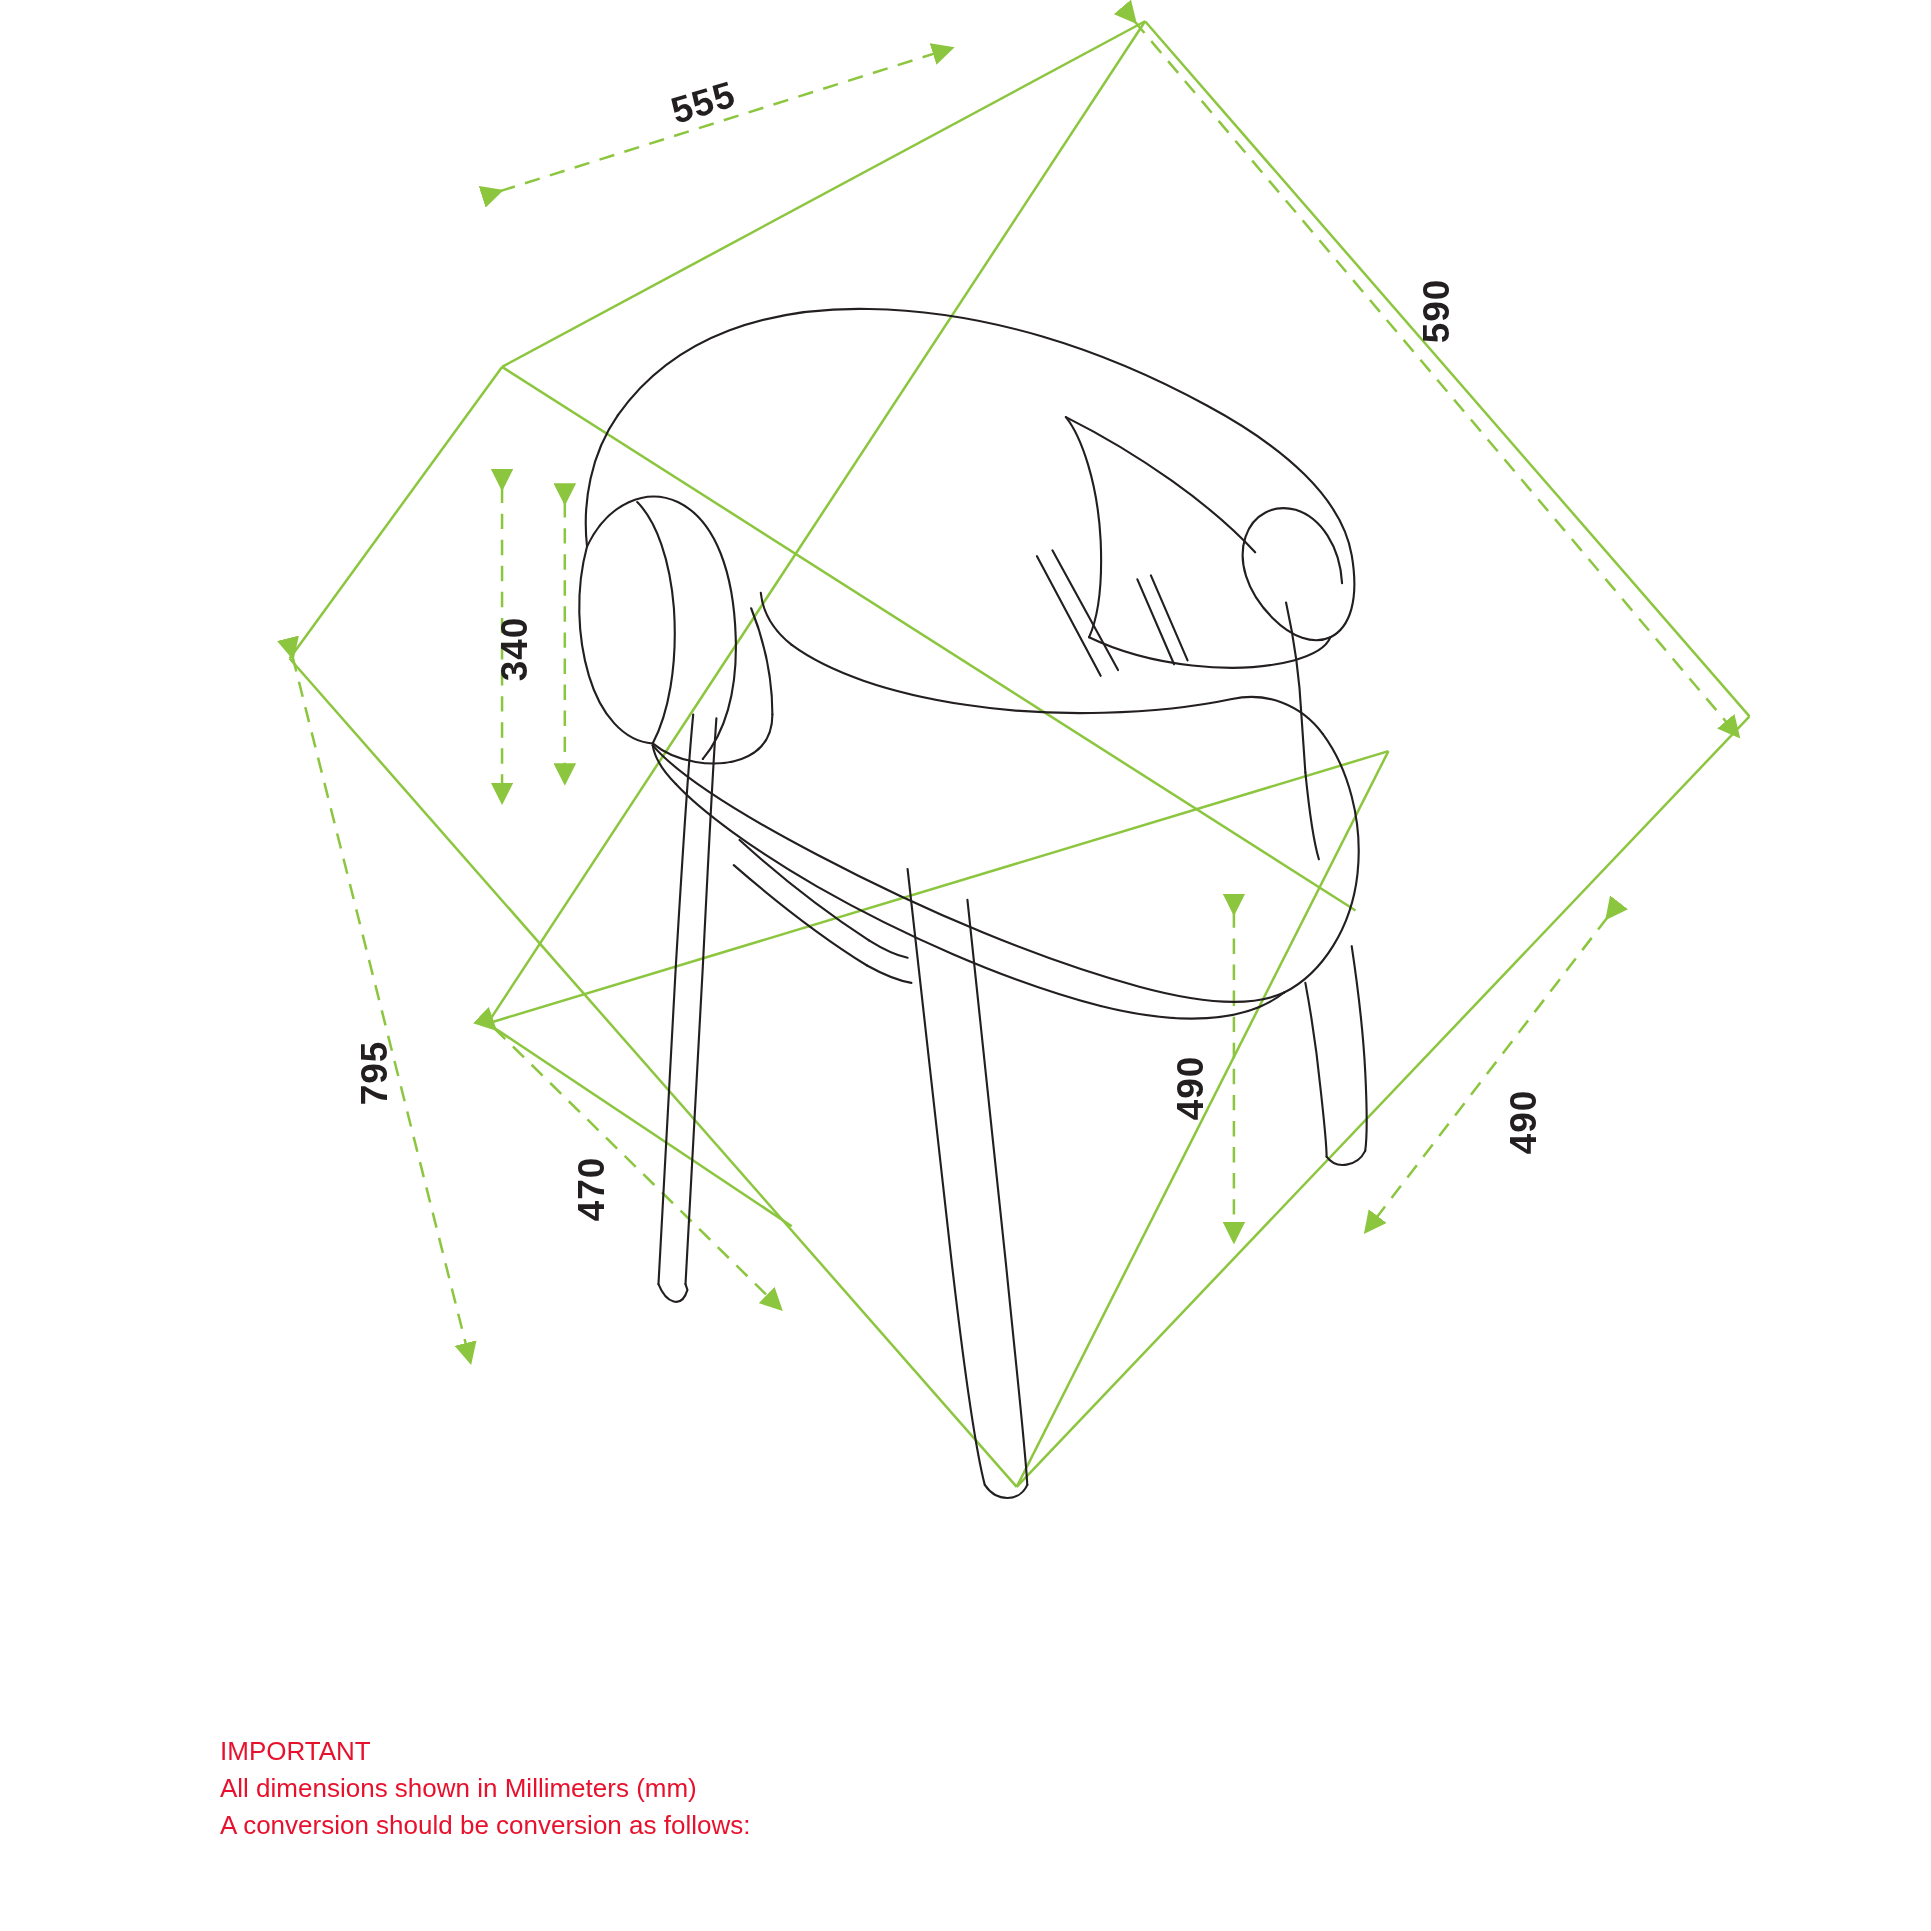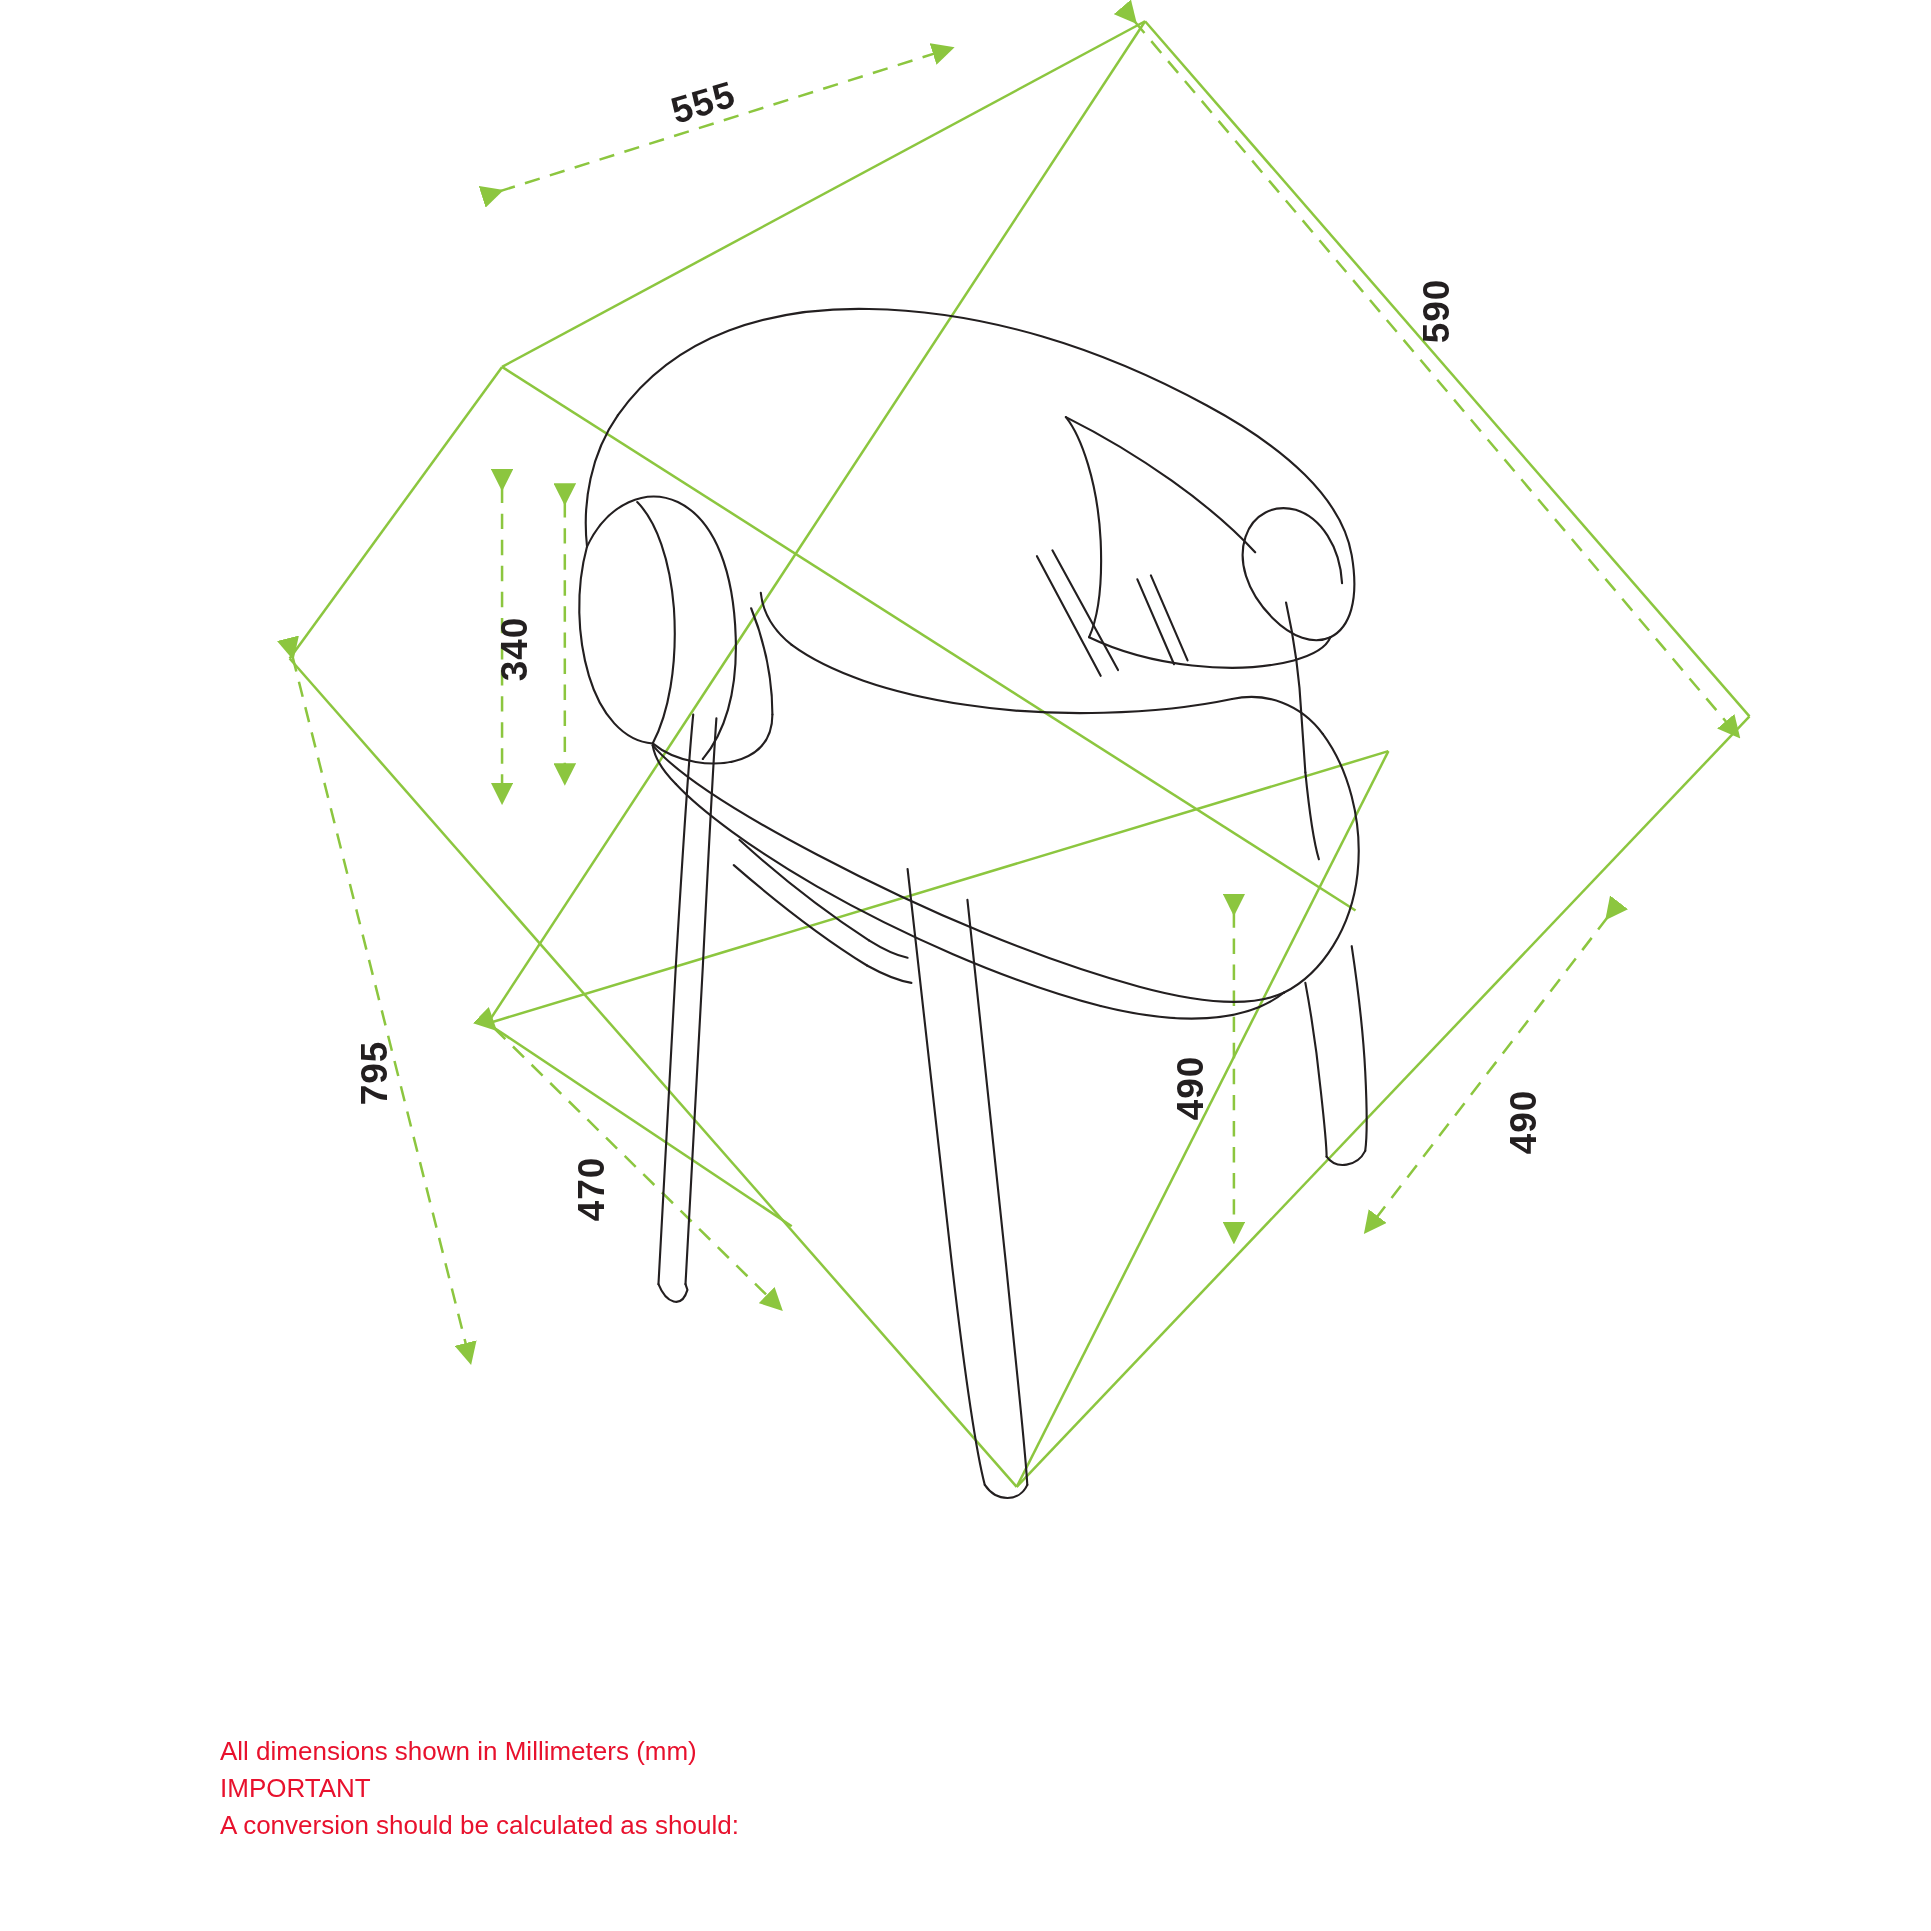--- a/index.html
+++ b/index.html
@@ -182,19 +182,19 @@
 
   <div class="dim-label" style="left:671px; top:82px; transform: rotate(-17deg);">555</div>
   <div class="dim-label" style="left:1405px; top:290px; transform: rotate(-90deg);">590</div>
   <div class="dim-label" style="left:483px; top:628px; transform: rotate(-90deg);">340</div>
   <div class="dim-label" style="left:343px; top:1052px; transform: rotate(-90deg);">795</div>
   <div class="dim-label" style="left:560px; top:1168px; transform: rotate(-90deg);">470</div>
   <div class="dim-label" style="left:1159px; top:1067px; transform: rotate(-90deg);">490</div>
   <div class="dim-label" style="left:1492px; top:1101px; transform: rotate(-90deg);">490</div>
 
   <div id="notes">
+    <div class="note-line">IMPORTANT</div>
     <div class="note-line">All dimensions shown in Millimeters (mm)</div>
-    <div class="note-line">IMPORTANT</div>
-    <div class="note-line">A conversion should be calculated as should:</div>
+    <div class="note-line">A conversion should be conversion as follows:</div>
   </div>
 
 </div>
 
 
 </body></html>

